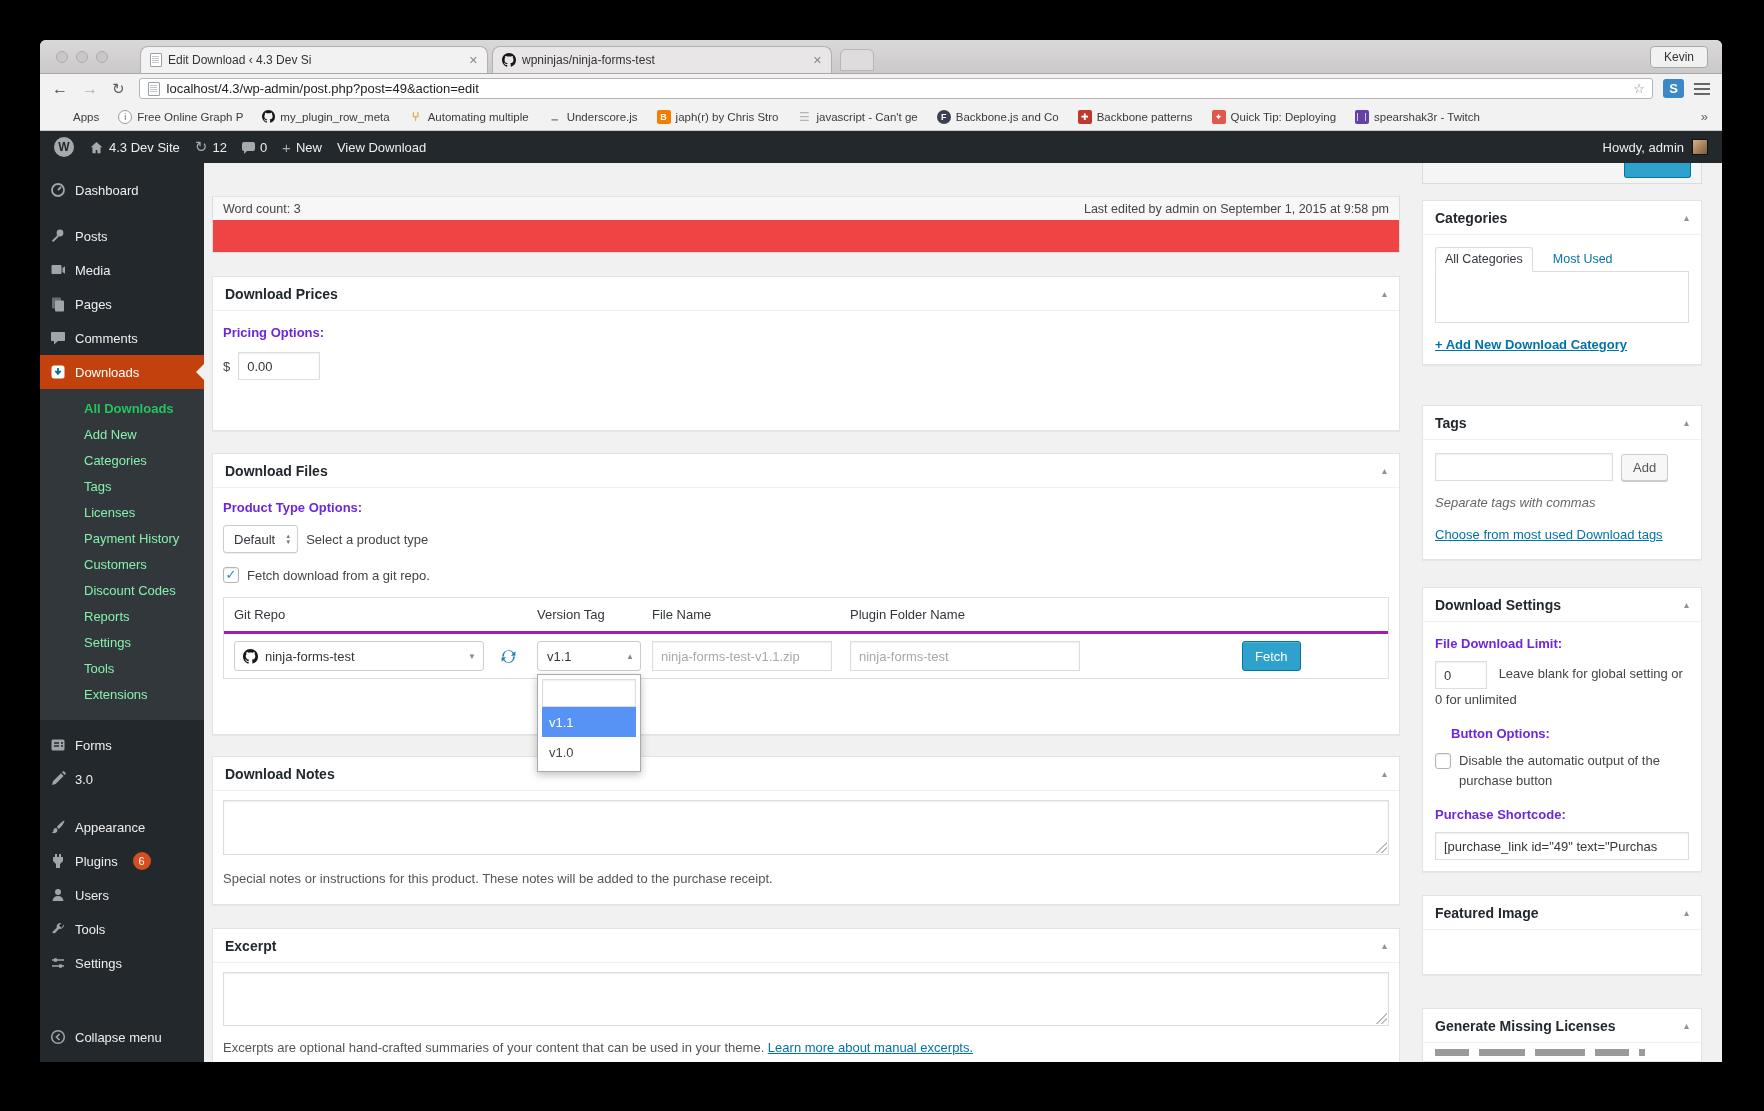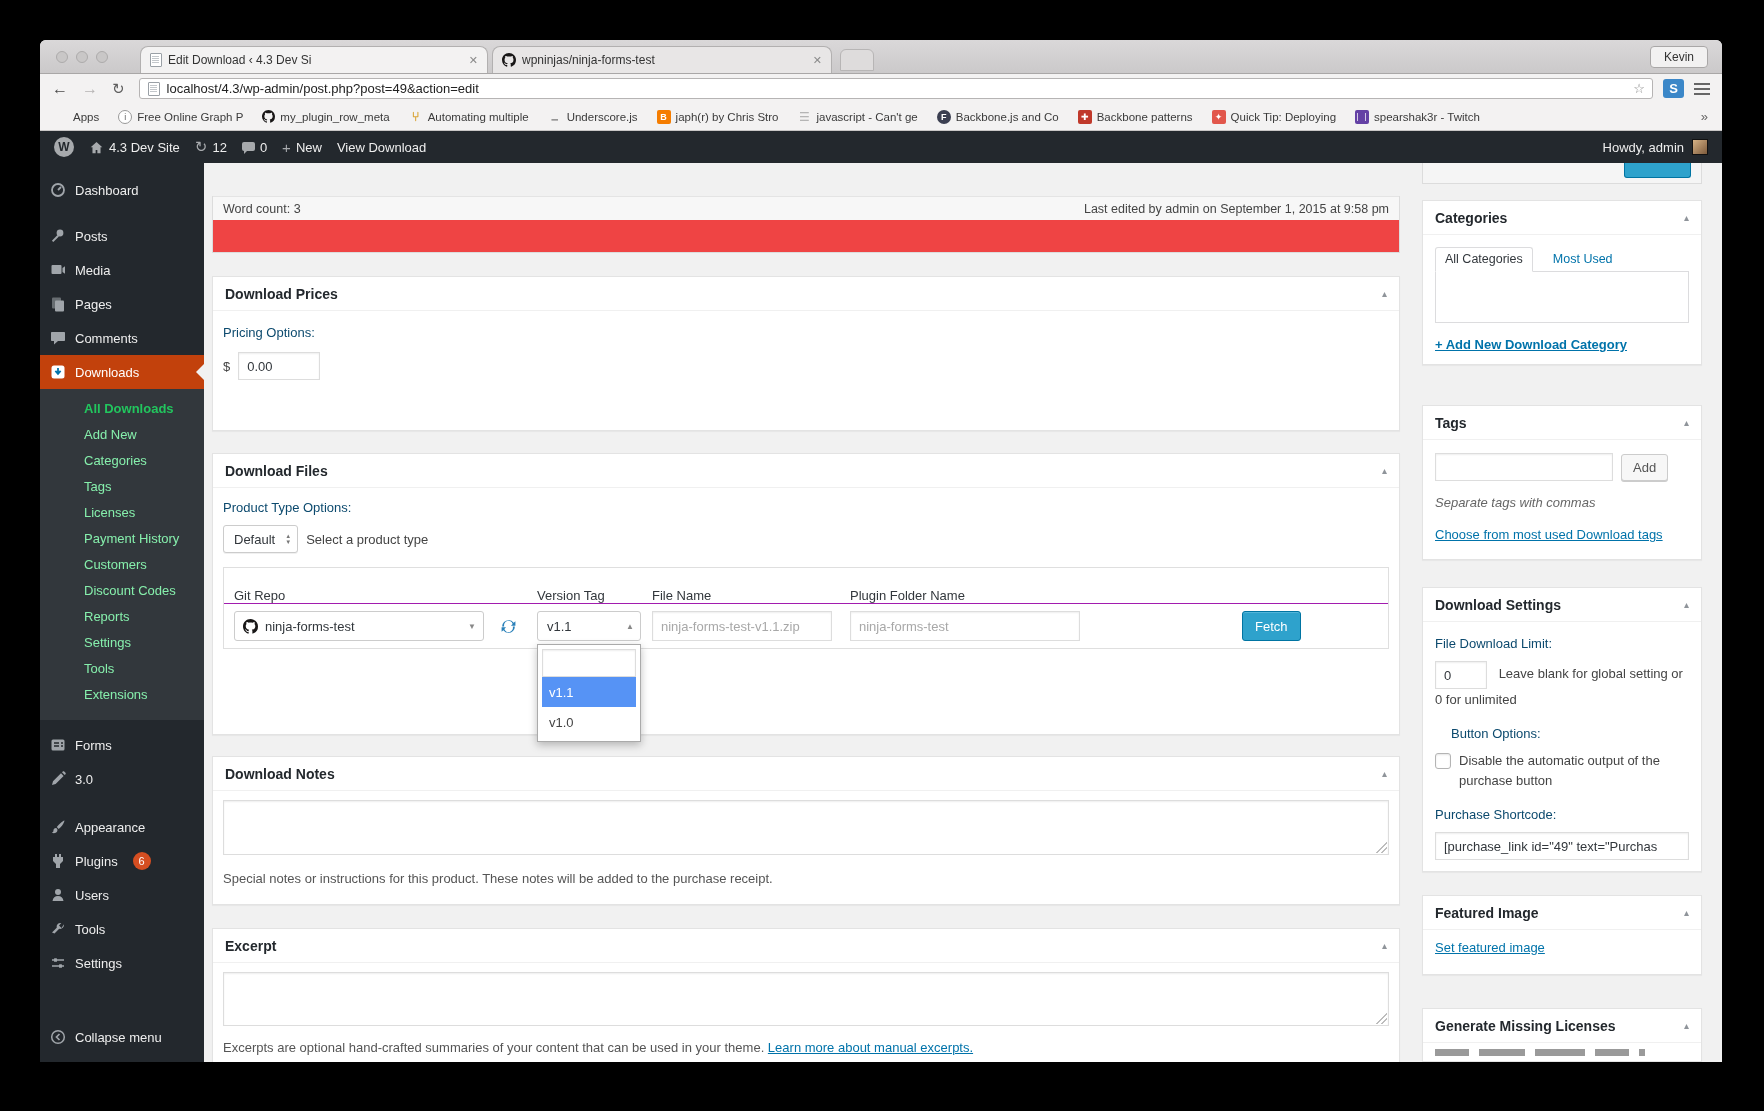--- a/index.html
+++ b/index.html
@@ -66,42 +66,42 @@
   .collapse{height:34px;display:flex;align-items:center;gap:9px;padding-left:10px;color:#eee;margin-bottom:8px}
 
   .content{flex:1;position:relative;background:#f1f1f1;overflow:hidden}
   .main-col{position:absolute;left:8px;top:0;width:1188px}
   .side-col{position:absolute;left:1218px;top:0;width:280px}
 
   .postbox{background:#fff;border:1px solid #e3e3e3;box-shadow:0 1px 1px rgba(0,0,0,.04)}
   .hndle{padding:0 12px;height:34px;display:flex;align-items:center;font-size:14px;font-weight:bold;color:#23282d;border-bottom:1px solid #f0f0f0;position:relative}
   .toggle{position:absolute;right:12px;top:12px;color:#8f949a;font-size:10px;line-height:10px}
   .pbody{padding:10px 10px 12px;font-size:13px;color:#444}
-  .blabel{font-weight:normal;color:#0c4a6e}
+  .blabel{font-weight:bold;color:#6d28d9}
   .link{color:#0073aa;text-decoration:underline}
   .link.plain{text-decoration:none}
 
   .cb{width:16px;height:16px;border:1px solid #b4b4b4;border-radius:3px;background:#fff;box-shadow:inset 0 1px 2px rgba(0,0,0,.1);display:inline-flex;align-items:center;justify-content:center;flex:none}
   .cb.checked::after{content:"✓";color:#1e8cbe;font-weight:bold;font-size:13px;margin-top:-1px}
   .row{display:flex;align-items:center;gap:8px}
 
   input[type=text]{border:1px solid #ddd;box-shadow:inset 0 1px 2px rgba(0,0,0,.07);height:28px;padding:0 8px;font-size:13px;color:#32373c;font-family:inherit;background:#fff}
   input::placeholder{color:#a8a8a8;opacity:1}
   .btn-primary{background:#2ea2cc;border:1px solid #0074a2;color:#fff;border-radius:3px;height:28px;padding:0 12px;font-size:13px;display:inline-flex;align-items:center;box-shadow:inset 0 1px 0 rgba(120,200,230,.5)}
   .btn-sec{background:#f7f7f7;border:1px solid #ccc;color:#555;border-radius:3px;height:27px;padding:0 11px;font-size:13px;display:inline-flex;align-items:center;box-shadow:0 1px 0 #ccc}
   .wpselect{height:28px;border:1px solid #ccc;border-radius:3px;background:#fff;display:inline-flex;align-items:center;padding:0 22px 0 10px;color:#32373c;position:relative;box-shadow:0 1px 0 #f0f0f0}
   .updown{position:absolute;right:6px;top:7px;display:flex;flex-direction:column;font-size:6px;line-height:6px;color:#777}
 
   
   .edbox{height:57px;background:#ef4444;border:1px solid #dcdcdc;border-top:none;margin-bottom:23px}
   .ed-status{margin-top:33px;height:24px;background:#f7f7f7;border-top:1px solid #e4e4e4;display:flex;align-items:center;justify-content:space-between;padding:0 10px;font-size:12.5px;color:#444}
 
   
   .ftable{margin:10px 0 0;border:1px solid #dfdfdf;background:#fff}
-  .fhead{display:flex;align-items:flex-end;height:36px;border-bottom:1px solid #a21caf;font-size:13px;color:#32373c}
+  .fhead{display:flex;align-items:center;height:36px;border-bottom:3px solid #a21caf;font-size:13px;color:#32373c}
   .fbodyrow{display:flex;align-items:center;height:44px}
   .c1{width:313px;padding-left:10px;display:flex;align-items:center}
   .c2{width:115px}.c3{width:198px}.c4{width:370px}.c5{flex:1}
   .repo-select{width:250px;height:30px;border:1px solid #ccc;border-radius:3px;background:#fff;display:inline-flex;align-items:center;gap:7px;padding:0 22px 0 8px;position:relative;font-size:13px;color:#32373c}
   .repo-select .drop-arrow{position:absolute;right:7px;top:10px;font-size:8px;color:#888}
   .refresh{margin-left:16px;display:inline-flex}
   .s2{position:relative;width:104px}
   .s2-choice{width:104px;height:30px;border:1px solid #ccc;border-radius:3px;background:#fff;display:flex;align-items:center;padding:0 18px 0 9px;font-size:13px;color:#32373c;position:relative}
   .s2-choice .s2-arrow{position:absolute;right:6px;top:10px;font-size:8px;color:#888}
   .s2-drop{position:absolute;left:0;top:33px;width:104px;background:#fff;border:1px solid #aaa;box-shadow:0 3px 8px rgba(0,0,0,.25);padding:4px;z-index:40}
@@ -407,20 +407,24 @@
             <div class="blabel" style="margin:4px 0 10px">Product Type Options:</div>
             <div class="row" style="margin-bottom:14px">
               <span class="wpselect">
                 <span>Default</span>
                 <span class="updown">
                     <span>▲</span>
                     <span>▼</span>
                   </span>
               </span>
               <span>Select a product type</span>
+            </div>
+            <div class="row" style="margin-bottom:14px">
+              <span class="cb checked"></span>
+              <span>Fetch download from a git repo.</span>
             </div>
             <div class="ftable">
               <div class="fhead">
                 <span class="c1">Git Repo</span>
                 <span class="c2">Version Tag</span>
                 <span class="c3">File Name</span>
                 <span class="c4">Plugin Folder Name</span>
                 <span class="c5"></span>
               </div>
               <div class="fbodyrow">
@@ -547,23 +551,20 @@
             <div class="blabel" style="margin:16px 0 10px">Purchase Shortcode:</div>
             <input type="text" class="shortcode-input" readonly="" value="[purchase_link id=&quot;49&quot; text=&quot;Purchas" style="">
           </div>
         </div>
 
         <div class="postbox" style="height:80px;margin-bottom:33px">
           <div class="hndle">
             <span>Featured Image</span>
             <span class="toggle">▴</span>
           </div>
-          <div class="pbody">
-            <span class="link">Set featured image</span>
-          </div>
         </div>
 
         <div class="postbox" style="height:54px;overflow:hidden">
           <div class="hndle">
             <span>Generate Missing Licenses</span>
             <span class="toggle">▴</span>
           </div>
           <div class="lic-sliver"></div>
         </div>
       </div>

